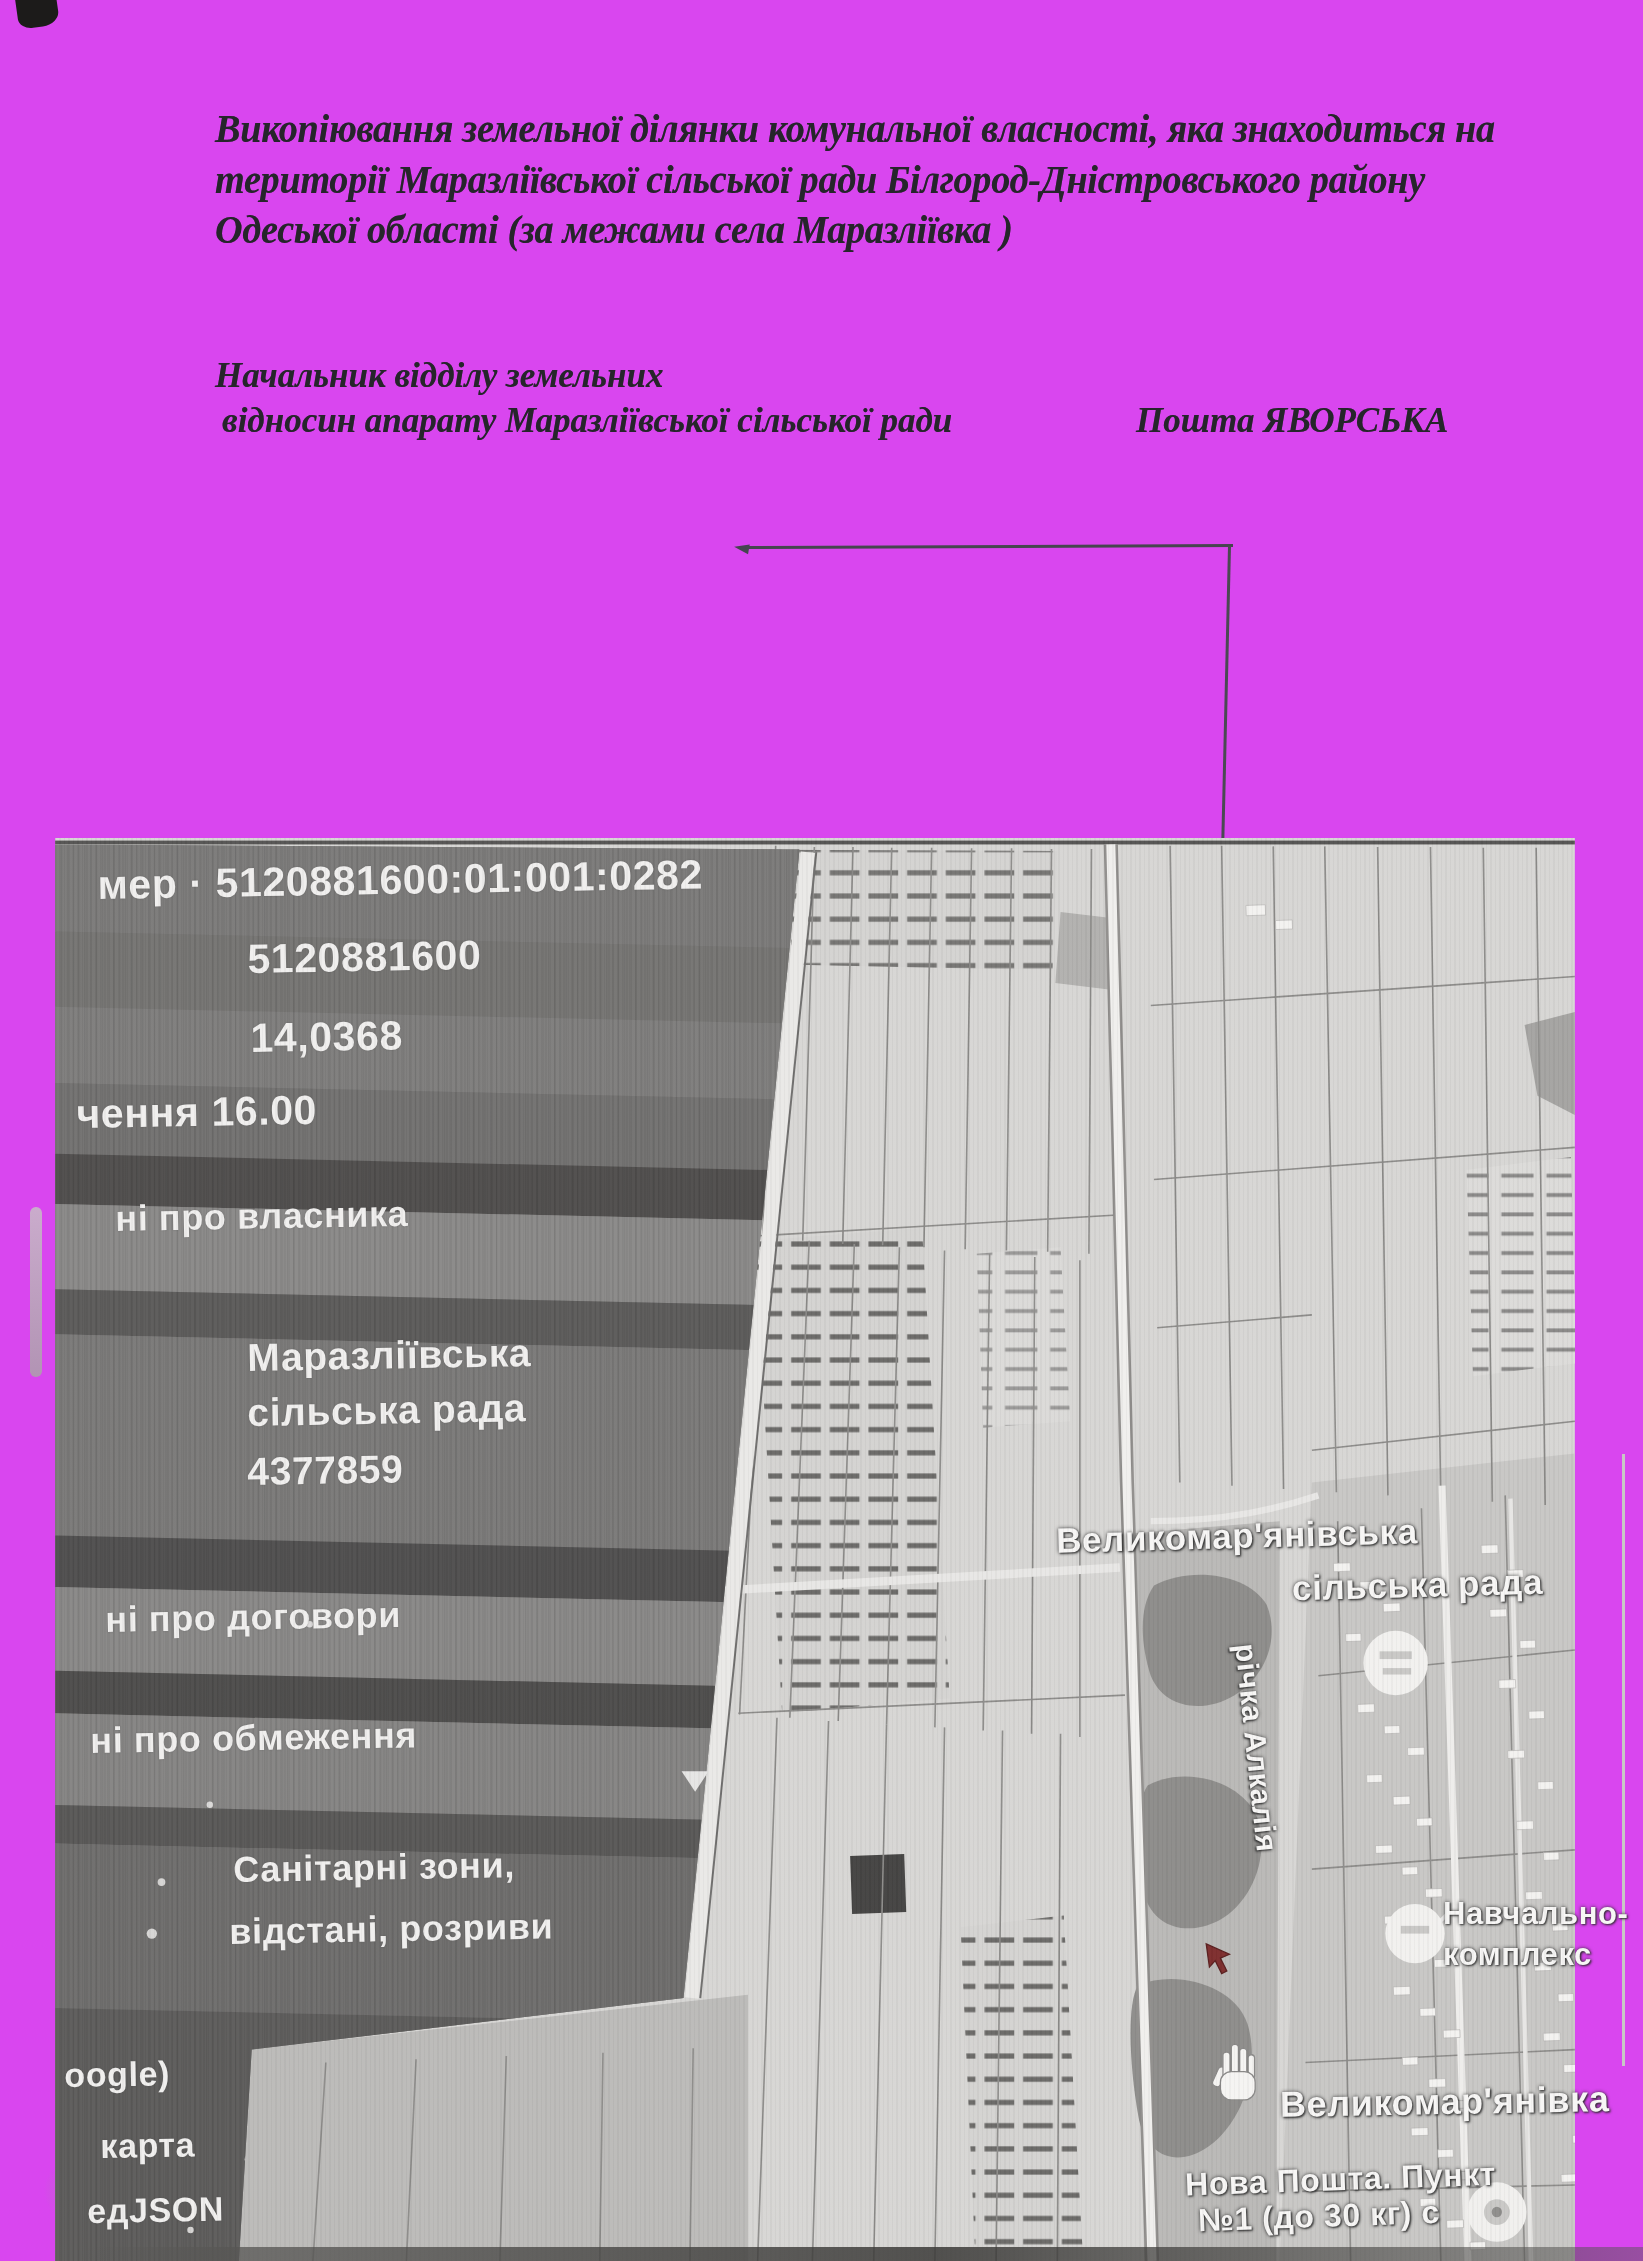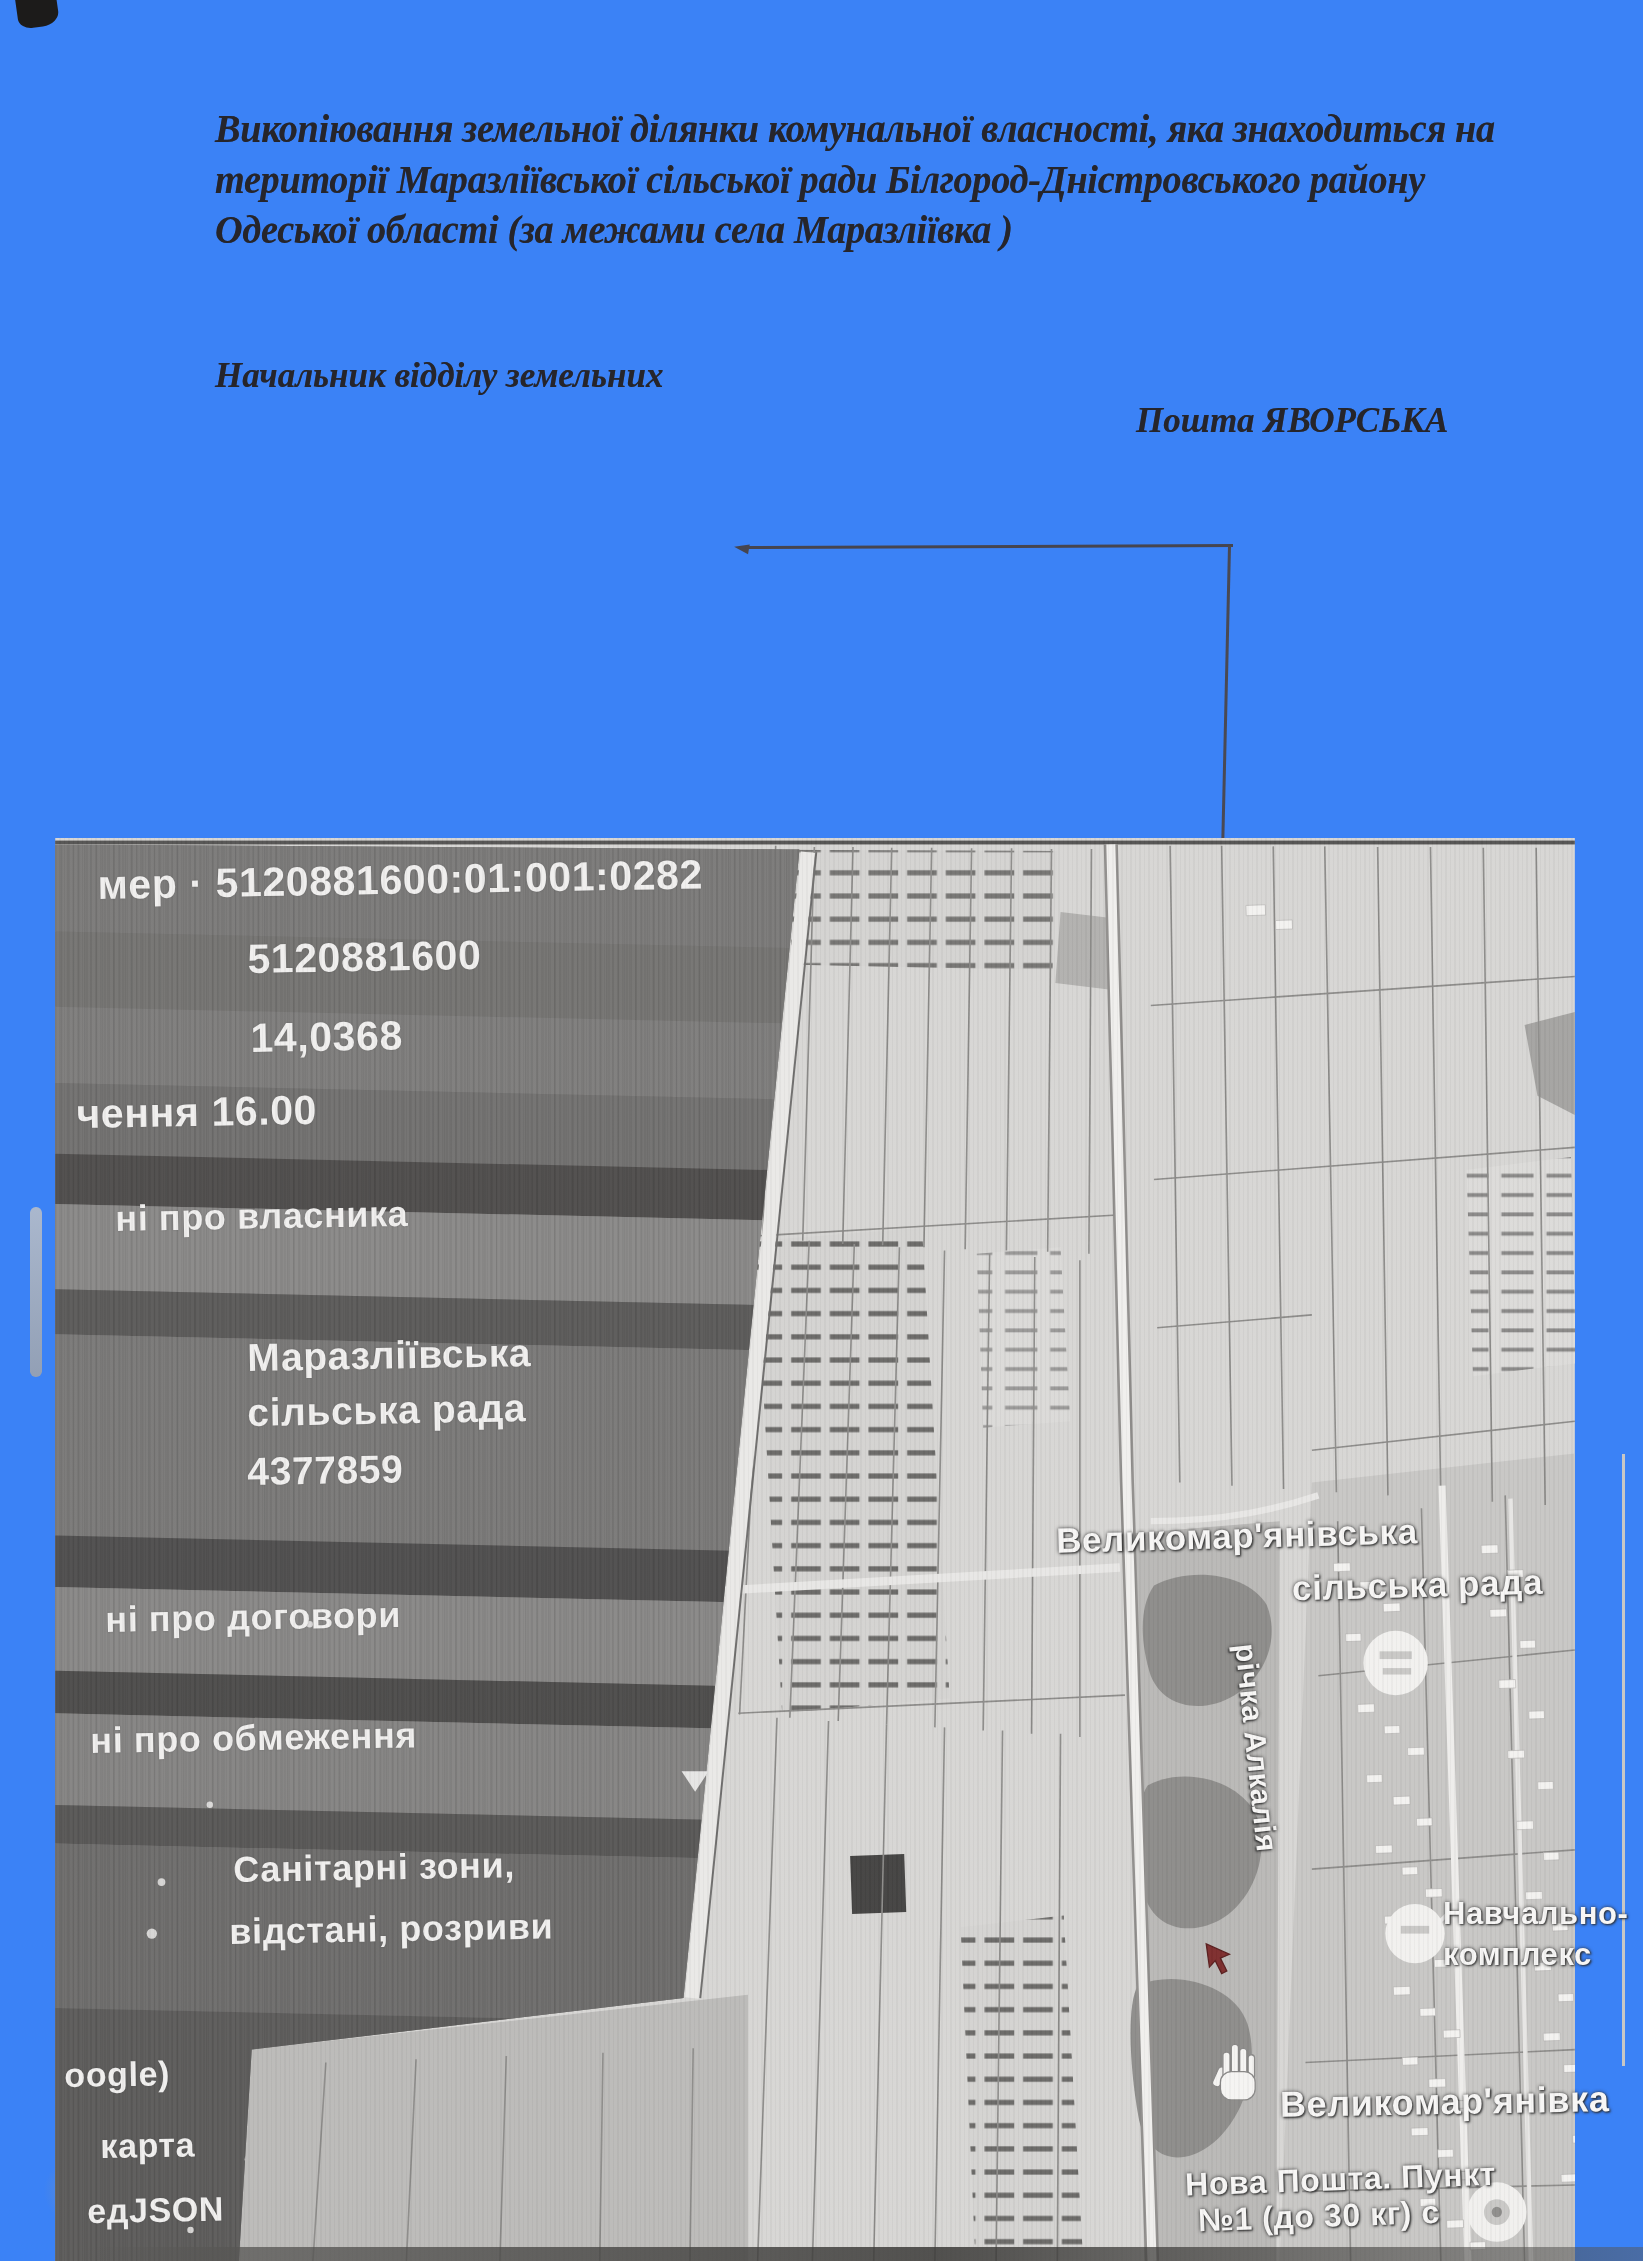--- a/index.html
+++ b/index.html
@@ -1,16 +1,16 @@
 <!DOCTYPE html>
 <html style="font-size:10.3px"><head>
 <meta charset="utf-8">
 <style>
   html,body{margin:0;padding:0;background:#e8e7e5;}
-  .page{position:relative;width:1644px;height:2261px;background:#3b82f6;overflow:hidden;
+  .page{position:relative;width:1644px;height:2261px;background:#d946ef;overflow:hidden;
         font-family:"Liberation Sans","DejaVu Sans",sans-serif;}
   .abs{position:absolute;white-space:nowrap;}
   
   .doc-text{font-family:"Liberation Serif","DejaVu Serif",serif;font-weight:700;font-style:italic;
             color:#26252b;text-shadow:0 0 0.6px rgba(45,44,50,.55);}
   .title-line{font-size:39px;letter-spacing:-0.3px;transform:scaleX(.98);transform-origin:left top;}
   .official-line{font-size:35px;}
   
   .lead-h{height:2.6px;background:#46454f;transform:rotate(-.25deg);}
   .lead-v{width:2.6px;background:#4a4952;transform:rotate(1.3deg);transform-origin:top center;}
@@ -43,20 +43,21 @@
   <div class="abs corner-blob"></div>
   <div class="abs streak1"></div>
   <div class="abs smudge"></div>
   <div class="abs edge-line"></div>
 
   <div class="abs doc-text title-line" style="left:215px;top:106px">Викопіювання земельної ділянки комунальної власності, яка знаходиться на</div>
   <div class="abs doc-text title-line" style="left:215px;top:157px">території Маразліївської сільської ради Білгород-Дністровського району</div>
   <div class="abs doc-text title-line" style="left:215px;top:207px">Одеської області (за  межами села Маразліївка )</div>
 
   <div class="abs doc-text official-line" style="left:215px;top:356px">Начальник відділу земельних</div>
+  <div class="abs doc-text official-line" style="left:222px;top:401px">відносин апарату Маразліївської сільської ради</div>
   <div class="abs doc-text official-line" style="left:1136px;top:401px">Пошта ЯВОРСЬКА</div>
 
 
   <div class="abs lead-arrow" style="left:734px;top:543px"></div>
   <div class="abs lead-h" style="left:746px;top:545px;width:487px"></div>
   <div class="abs lead-v" style="left:1228px;top:546px;height:294px"></div>
 
   <div class="abs map-wrap">
     <svg width="1520" height="1423" viewBox="0 0 2358 2208" xmlns="http://www.w3.org/2000/svg">
       <defs>

